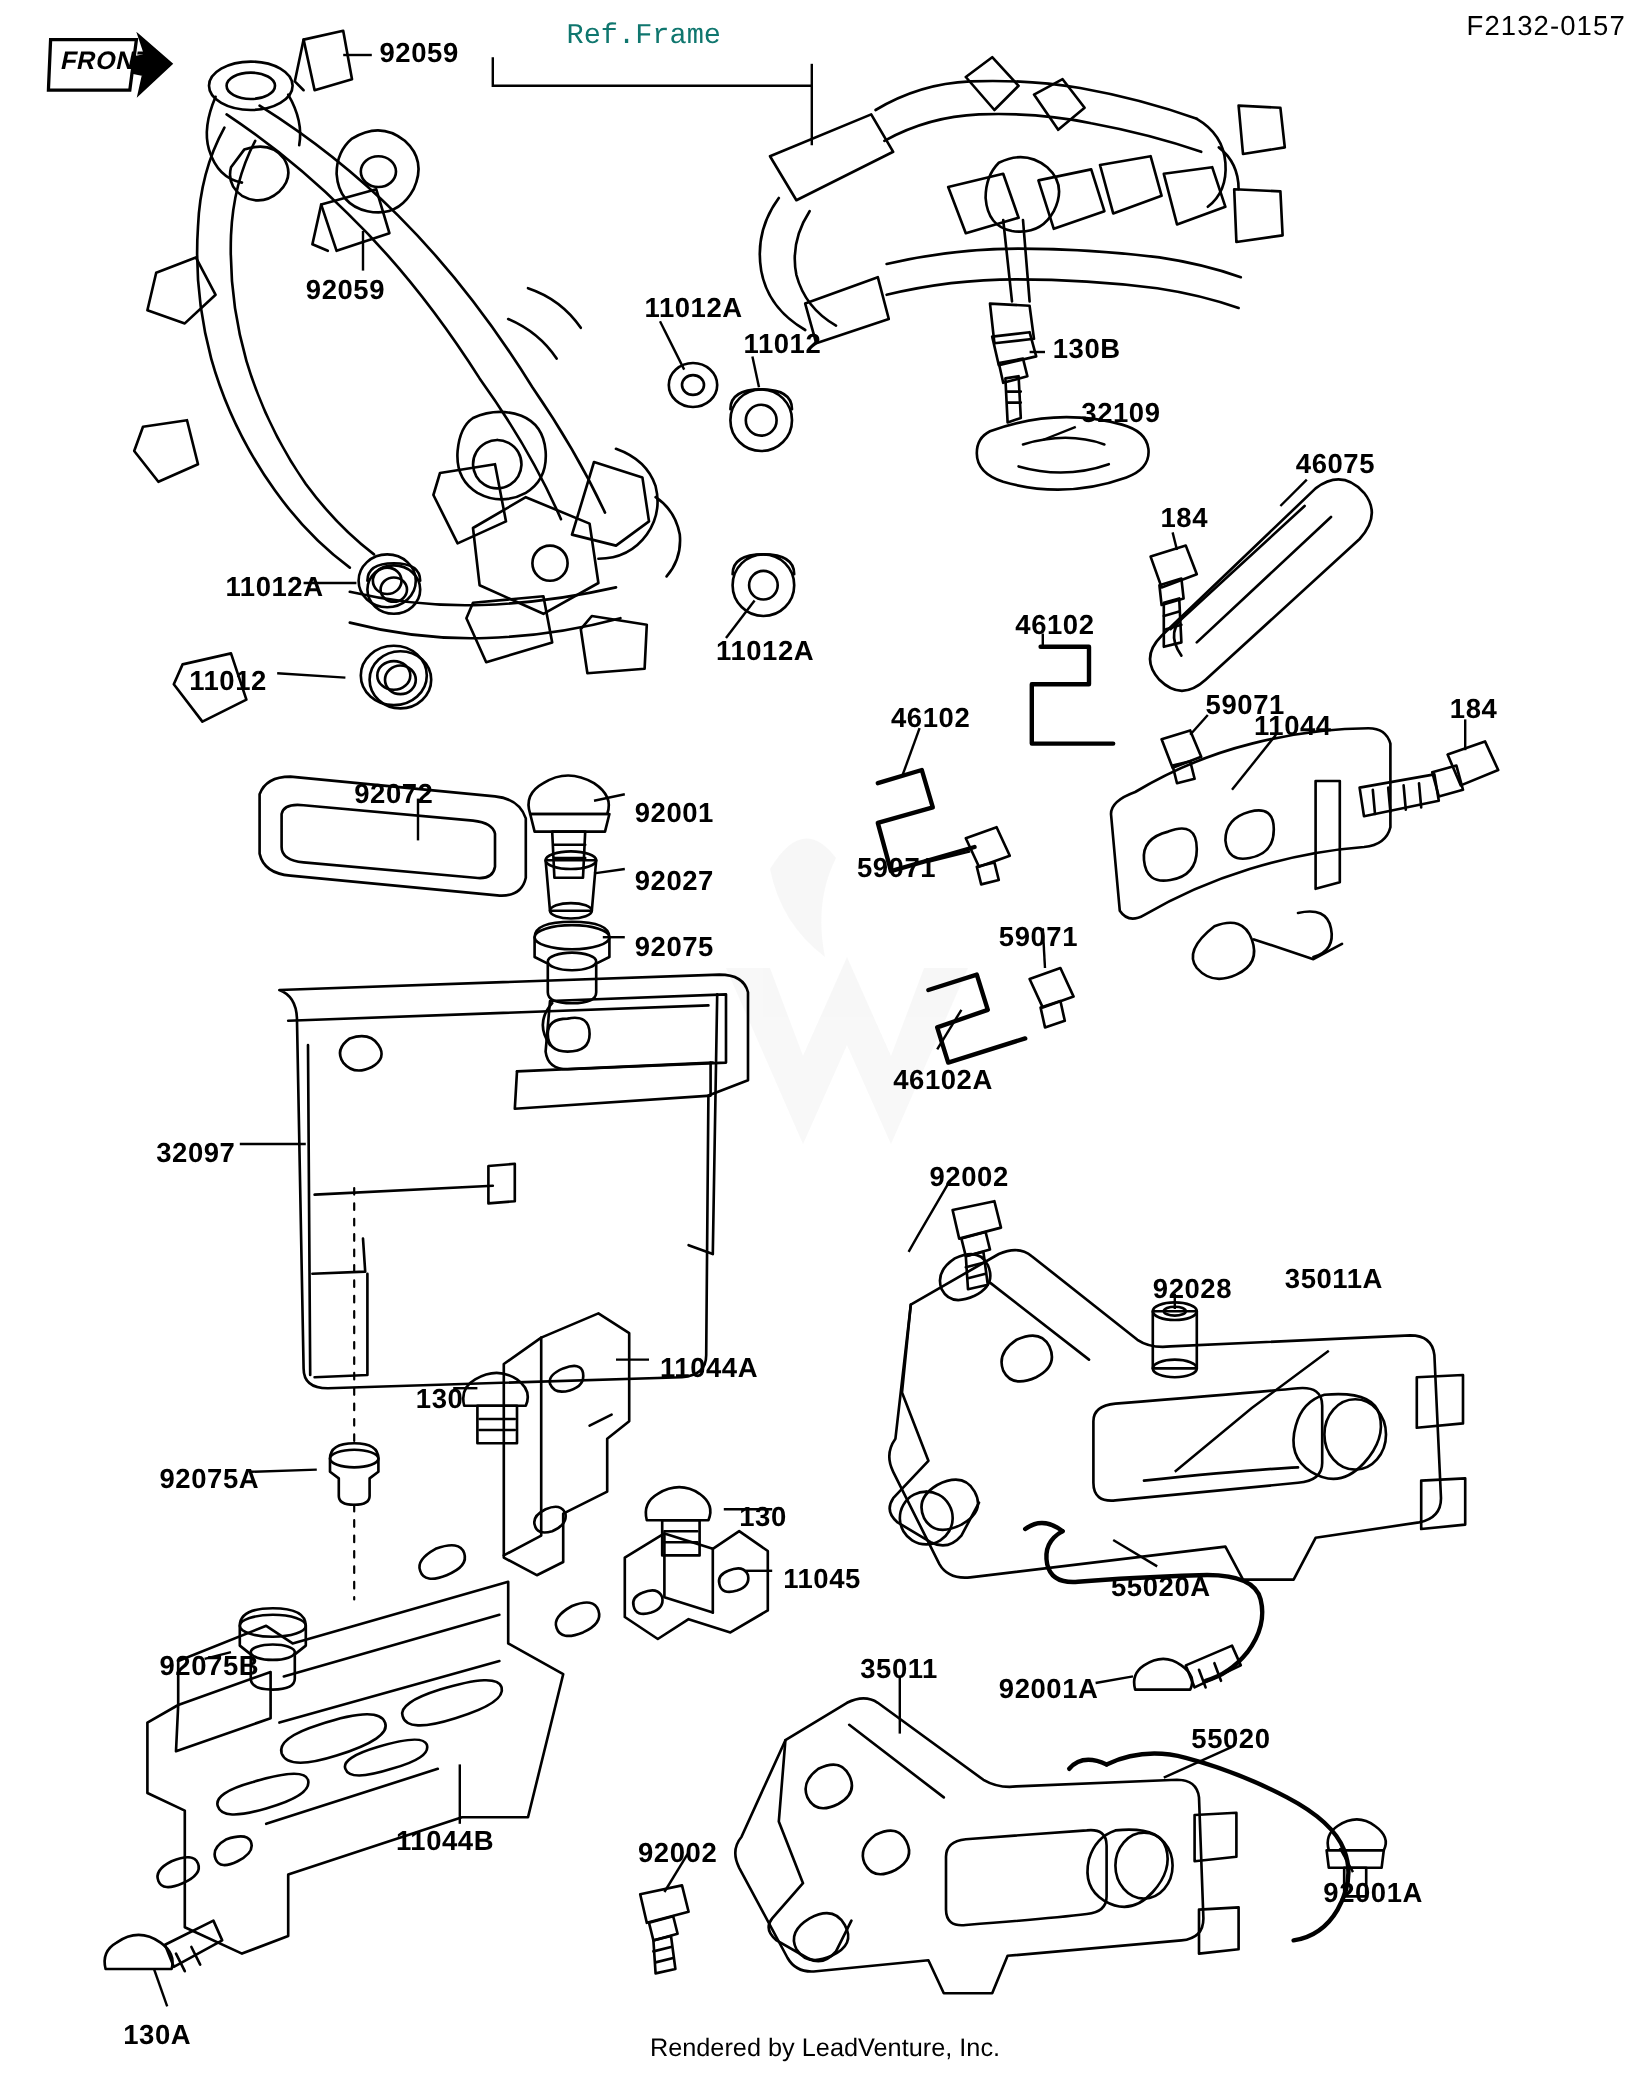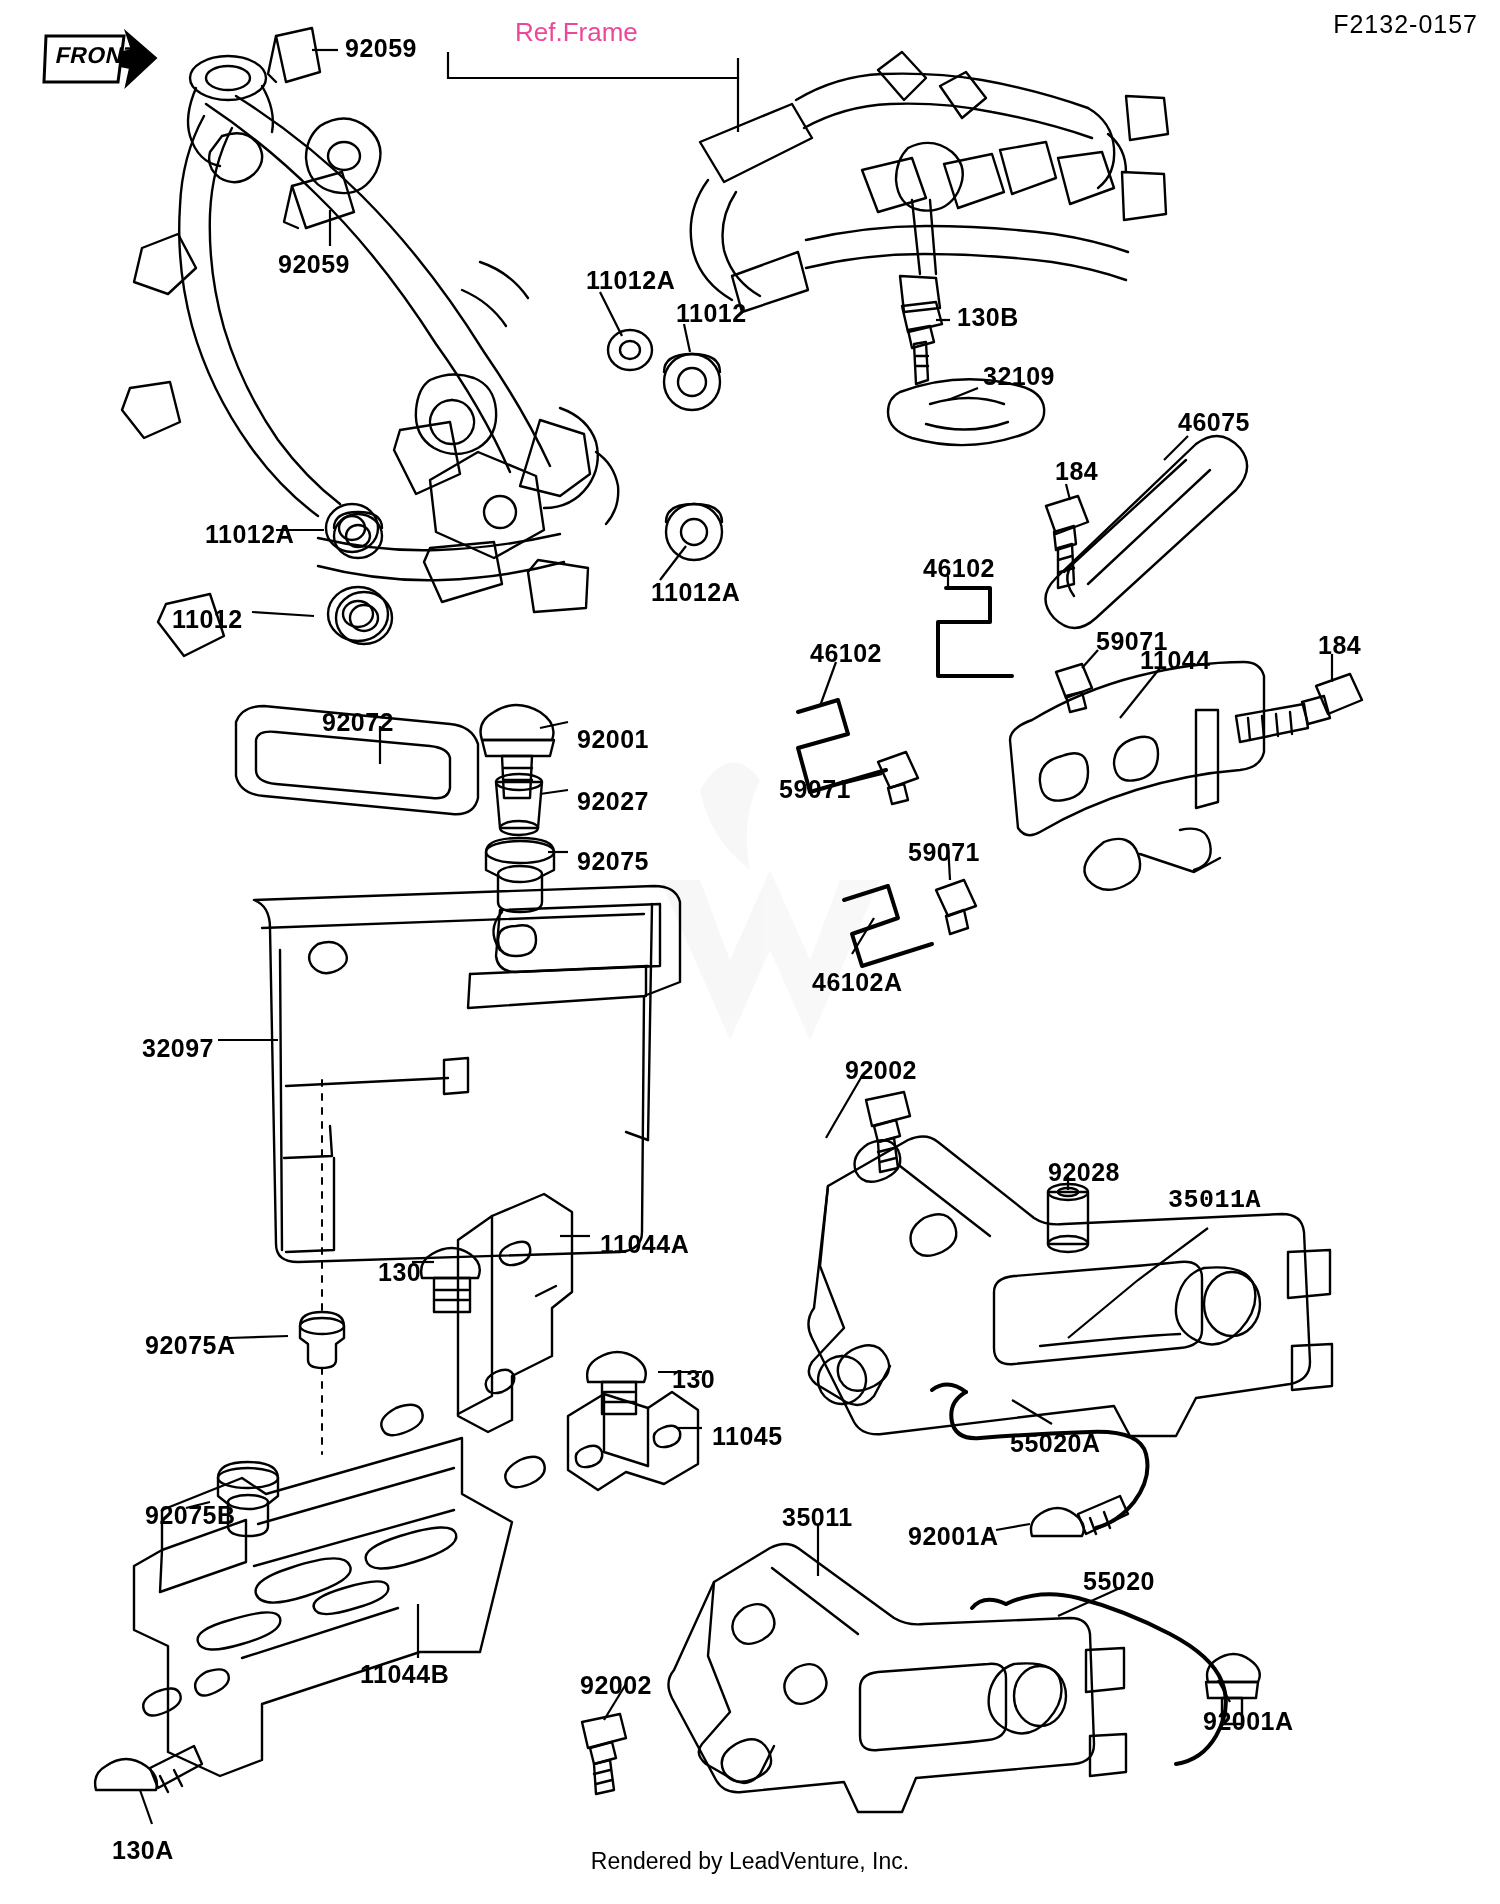--- a/index.html
+++ b/index.html
@@ -45,22 +45,22 @@
     font-family: "Liberation Sans", sans-serif;
     letter-spacing: 1px;
     color: #000;
     white-space: nowrap;
   }
   .ref-frame {
     position: absolute;
     left: 515px;
     top: 17px;
     font-size: 26px;
-    font-family: Liberation Sans, sans-serif;
-    color: #ec4899;
+    font-family: Liberation Mono, monospace;
+    color: #0f766e;
     white-space: nowrap;
   }
   .front-badge {
     position: absolute;
     left: 42px;
     top: 28px;
     width: 118px;
     height: 66px;
   }
   .front-badge .txt {
@@ -547,21 +547,21 @@
   <div class="label" style="left:322px; top:710px;">92072</div>
   <div class="label" style="left:577px; top:727px;">92001</div>
   <div class="label" style="left:779px; top:777px;">59071</div>
   <div class="label" style="left:577px; top:789px;">92027</div>
   <div class="label" style="left:577px; top:849px;">92075</div>
   <div class="label" style="left:908px; top:840px;">59071</div>
   <div class="label" style="left:812px; top:970px;">46102A</div>
   <div class="label" style="left:845px; top:1058px;">92002</div>
   <div class="label" style="left:142px; top:1036px;">32097</div>
   <div class="label" style="left:1048px; top:1160px;">92028</div>
-  <div class="label" style="left:1168px; top:1188px;font-family:Liberation Mono, monospace;">35011A</div>
+  <div class="label" style="left:1168px; top:1151px;">35011A</div>
   <div class="label" style="left:600px; top:1232px;">11044A</div>
   <div class="label" style="left:378px; top:1260px;">130</div>
   <div class="label" style="left:145px; top:1333px;">92075A</div>
   <div class="label" style="left:1010px; top:1431px;">55020A</div>
   <div class="label" style="left:672px; top:1367px;">130</div>
   <div class="label" style="left:712px; top:1424px;">11045</div>
   <div class="label" style="left:782px; top:1505px;">35011</div>
   <div class="label" style="left:908px; top:1524px;">92001A</div>
   <div class="label" style="left:98px; top:1503px;margin-left:47px;">92075B</div>
   <div class="label" style="left:1083px; top:1569px;">55020</div>

